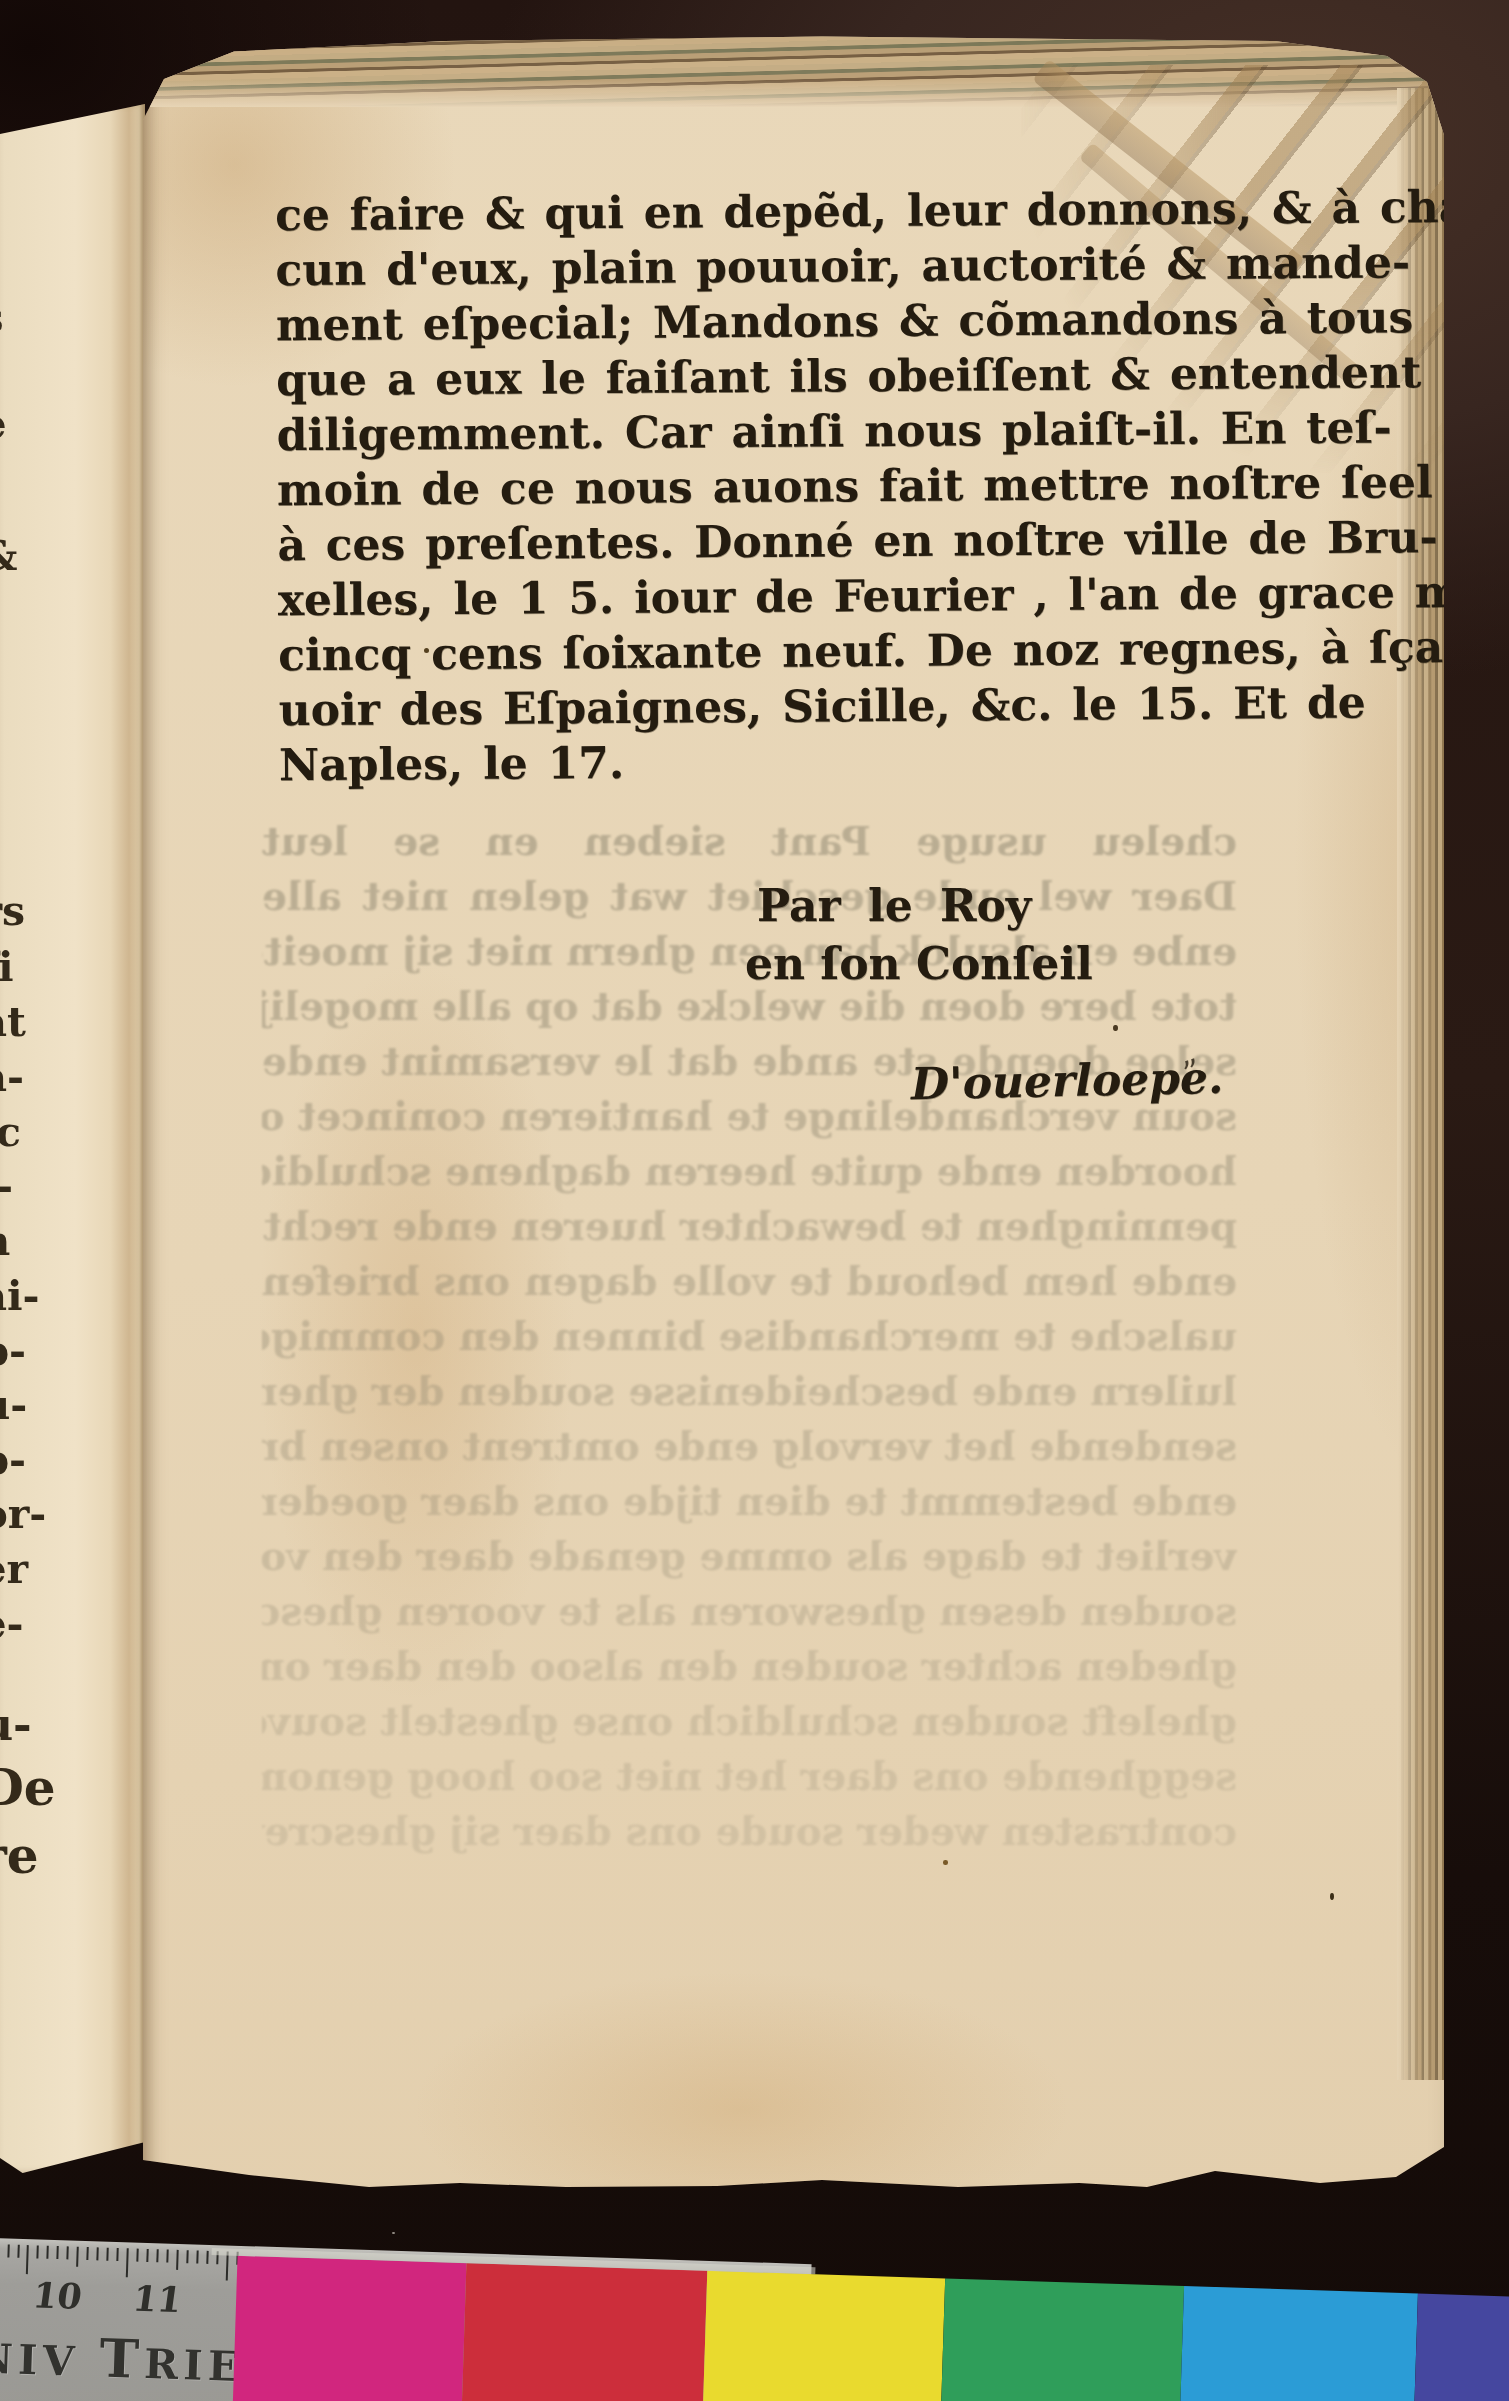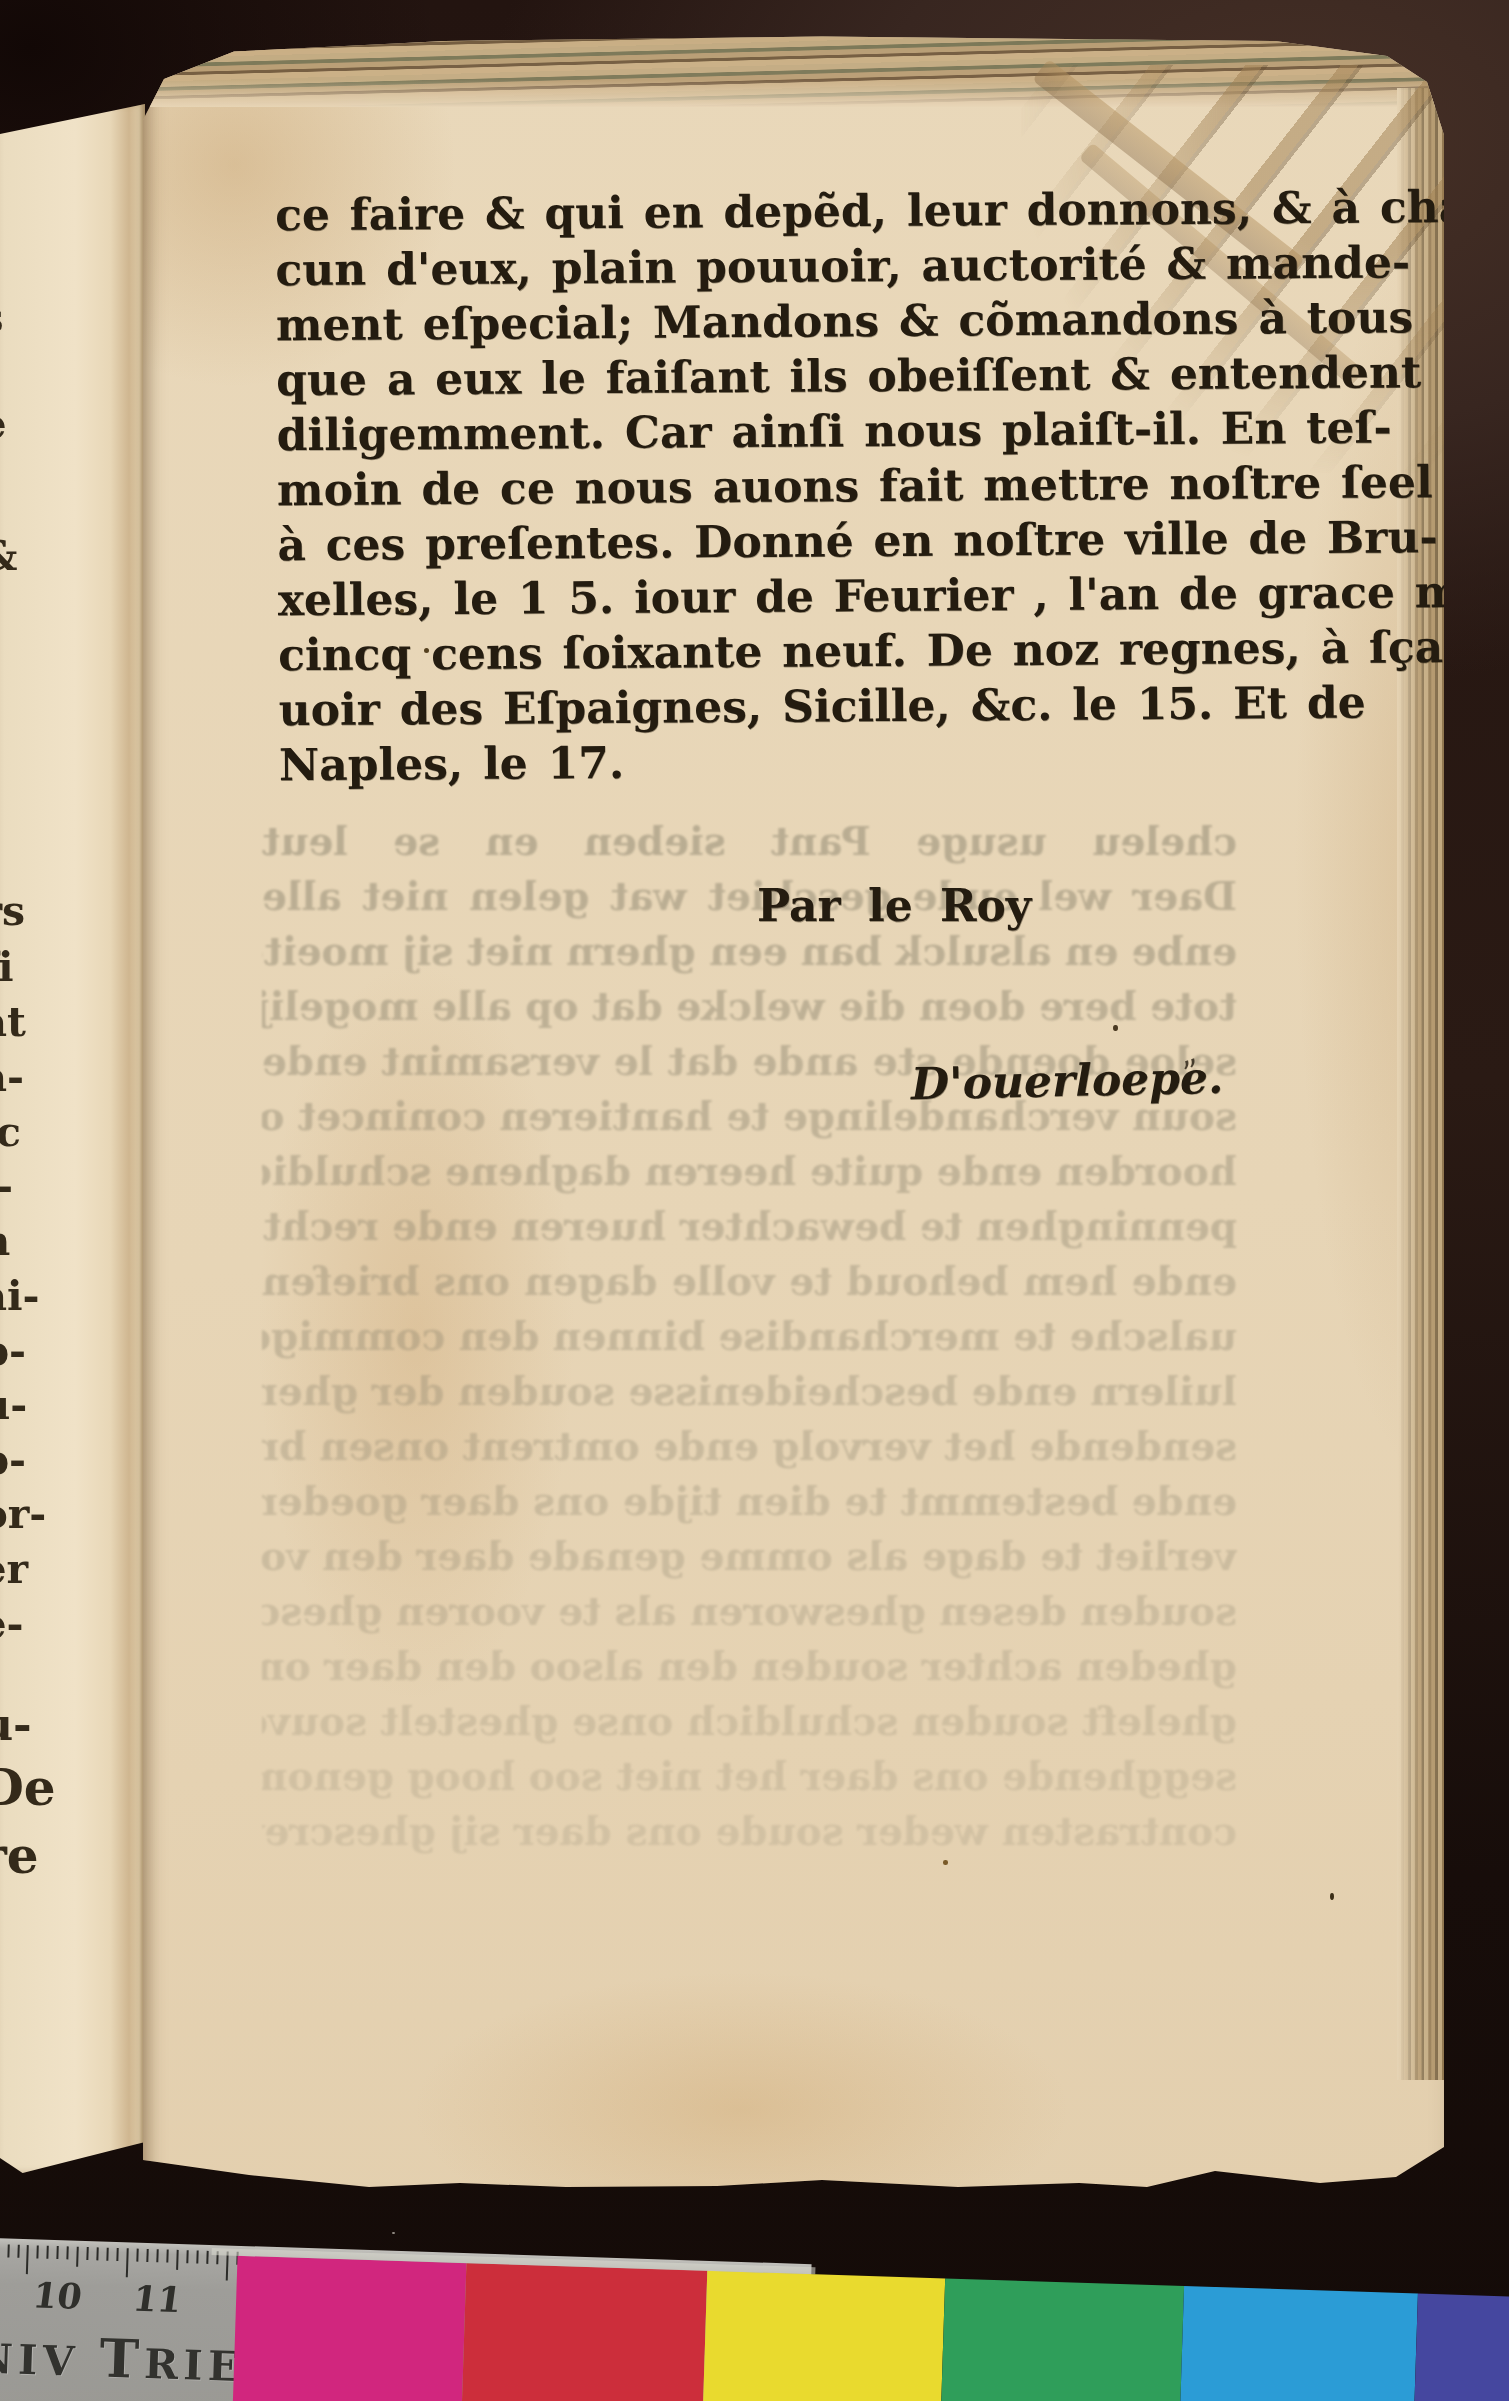--- a/index.html
+++ b/index.html
@@ -164,20 +164,21 @@
       <div class="tline">diligemment. Car ainſi nous plaiſt-il. En teſ-</div>
       <div class="tline">moin de ce nous auons fait mettre noſtre ſeel</div>
       <div class="tline">à ces preſentes. Donné en noſtre ville de Bru-</div>
       <div class="tline">xelles, le 1 5. iour de Feurier , l'an de grace mil</div>
       <div class="tline">cincq cens ſoixante neuf. De noz regnes, à ſça-</div>
       <div class="tline">uoir des Eſpaignes, Sicille, &amp;c. le 15. Et de</div>
       <div class="tline no-just">Naples, le 17.</div>
     </div>
 
   <div class="sig" style="left:614px;top:845px;word-spacing:12px;">Par le Roy</div>
+  <div class="sig" style="left:602px;top:903px;">en ſon Conſeil</div>
   <div class="sig signoff" style="left:768px;top:1020px;">D'ouerloepe.</div>
   <div class="flourish" style="left:1035px;top:998px;">„</div>
 
   <div class="speck" style="left:970px;top:990px;width:4.5px;height:6px;background:#4a3a22;"></div>
   <div class="speck" style="left:281px;top:613px;width:5.3px;height:5.3px;background:#54401f;"></div>
   <div class="speck" style="left:257px;top:574px;width:3.8px;height:3.8px;background:#54401f;"></div>
   <div class="speck" style="left:800px;top:1825px;width:4.5px;height:4.5px;background:#7a5a28;"></div>
   <div class="speck" style="left:1187px;top:1858px;width:3.8px;height:6.8px;background:#3c2f18;"></div>
 </div>
 

